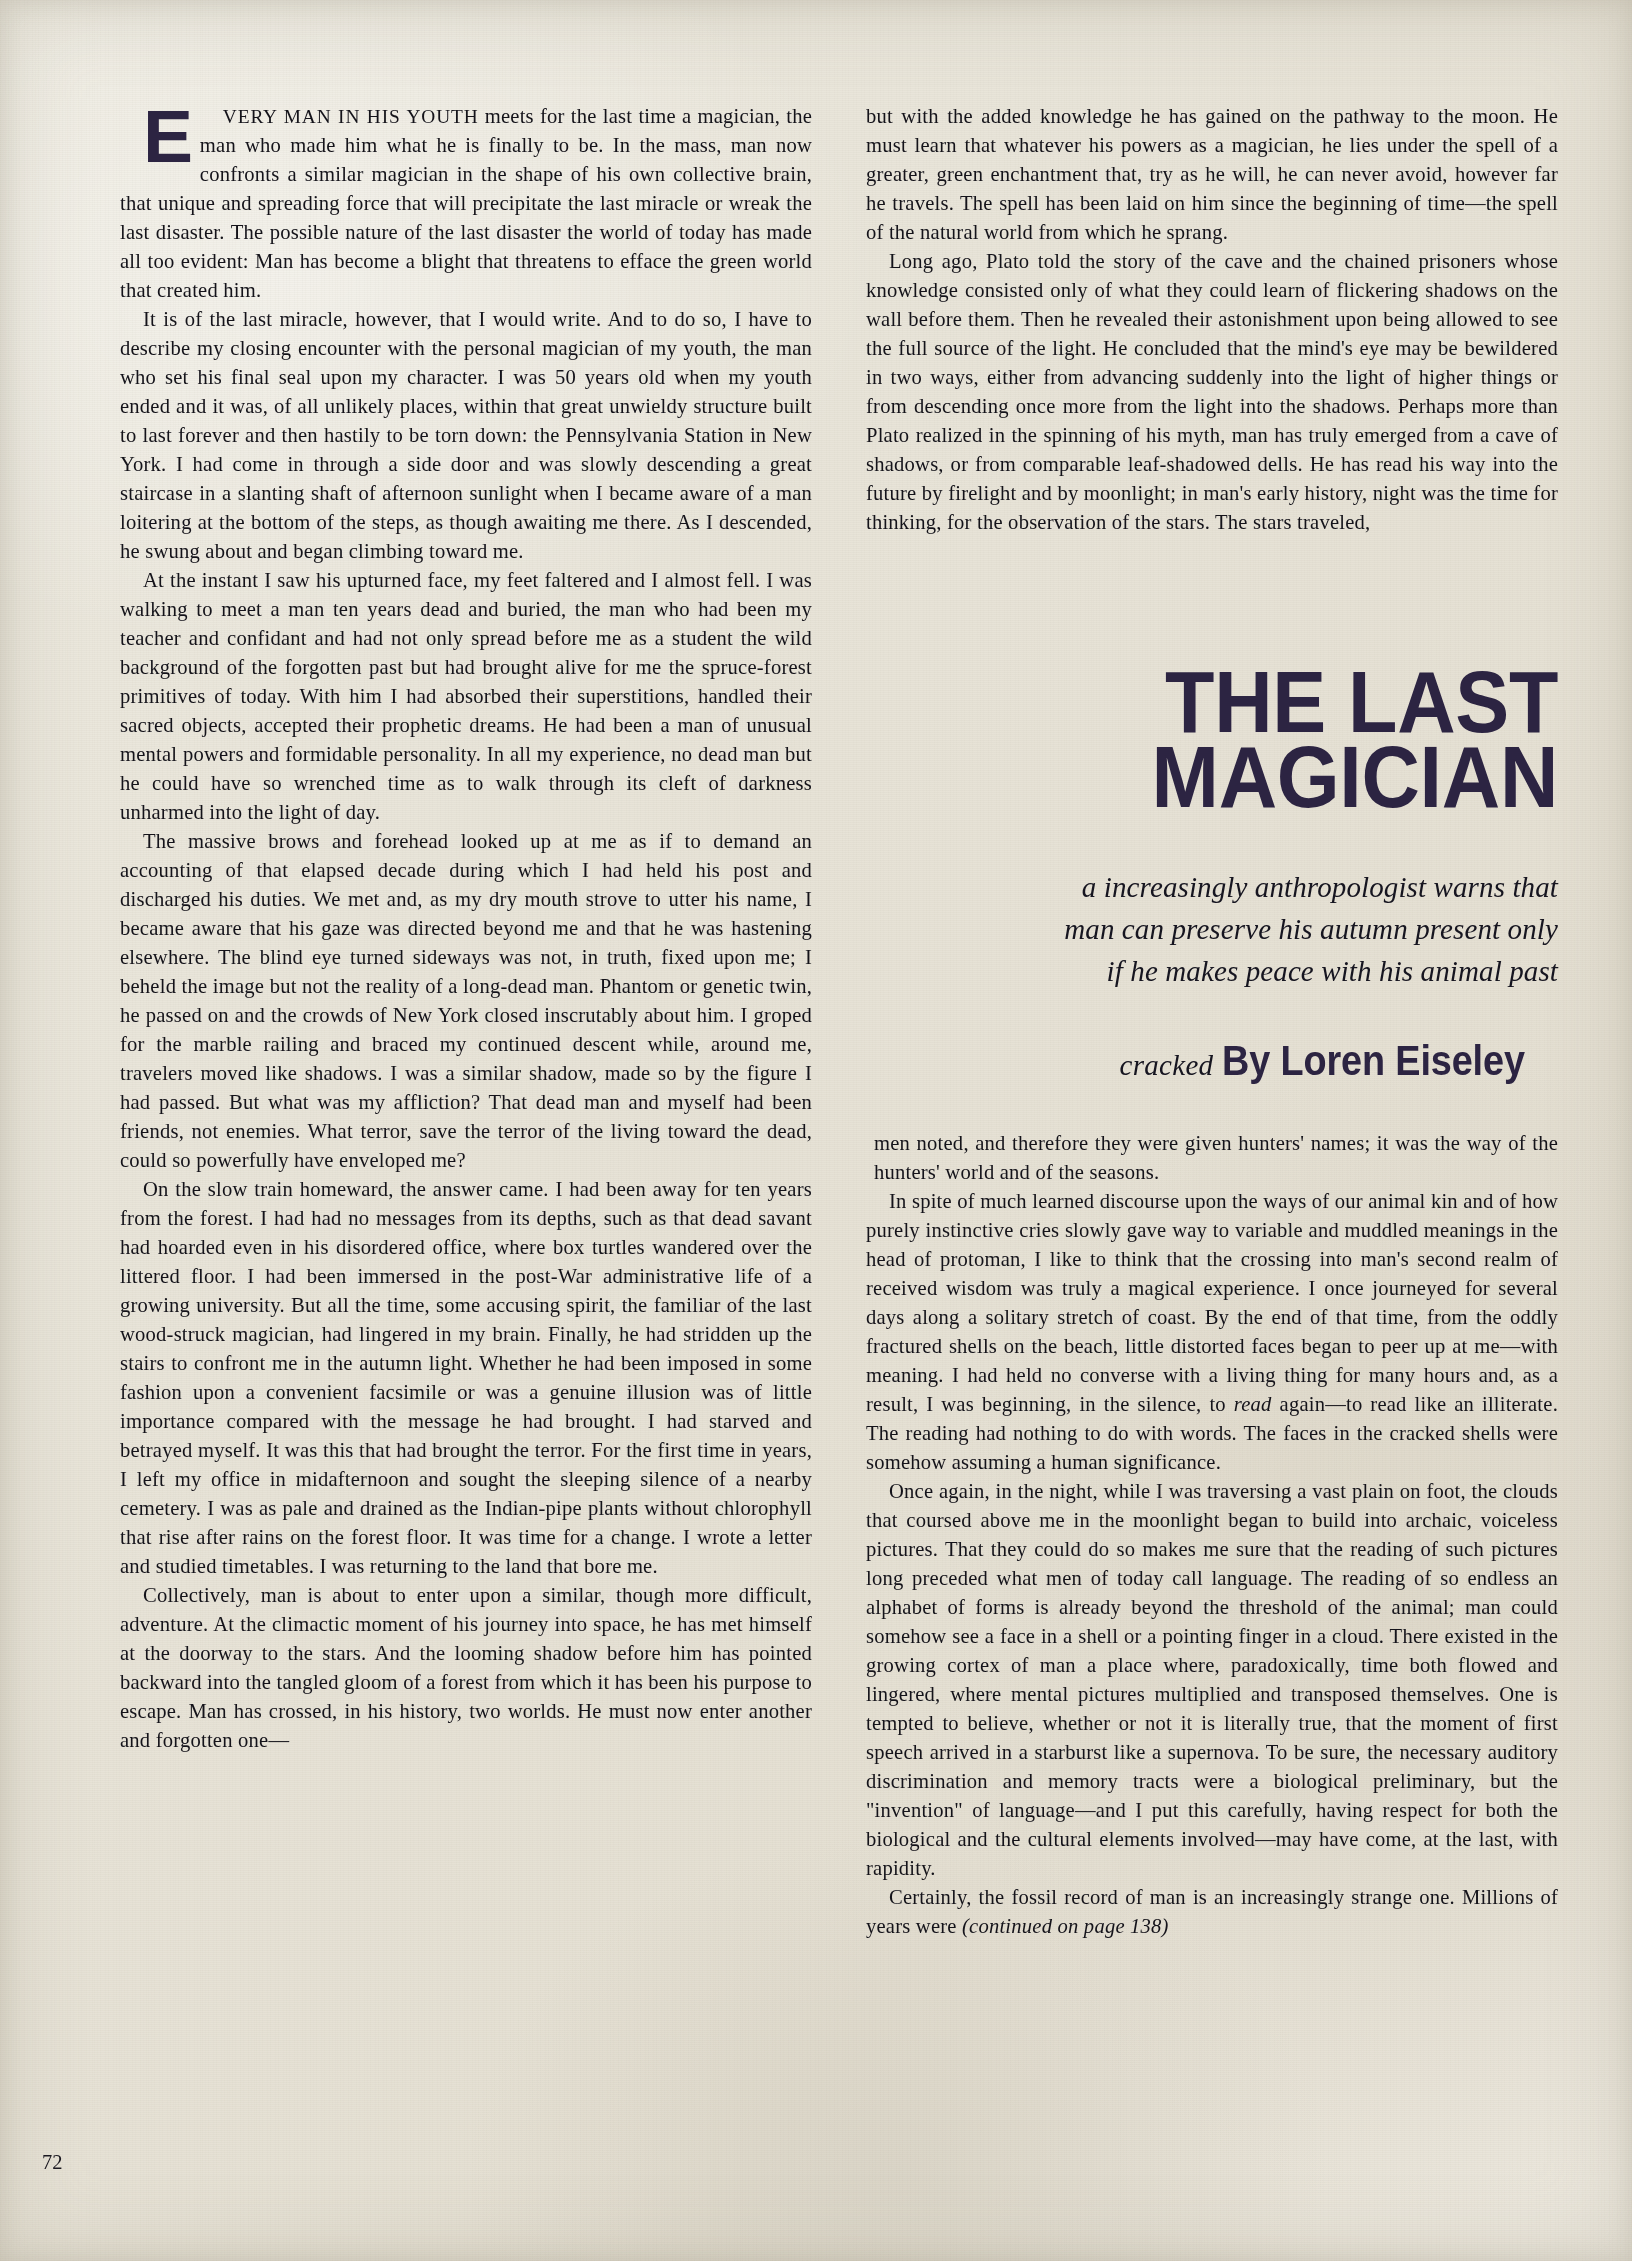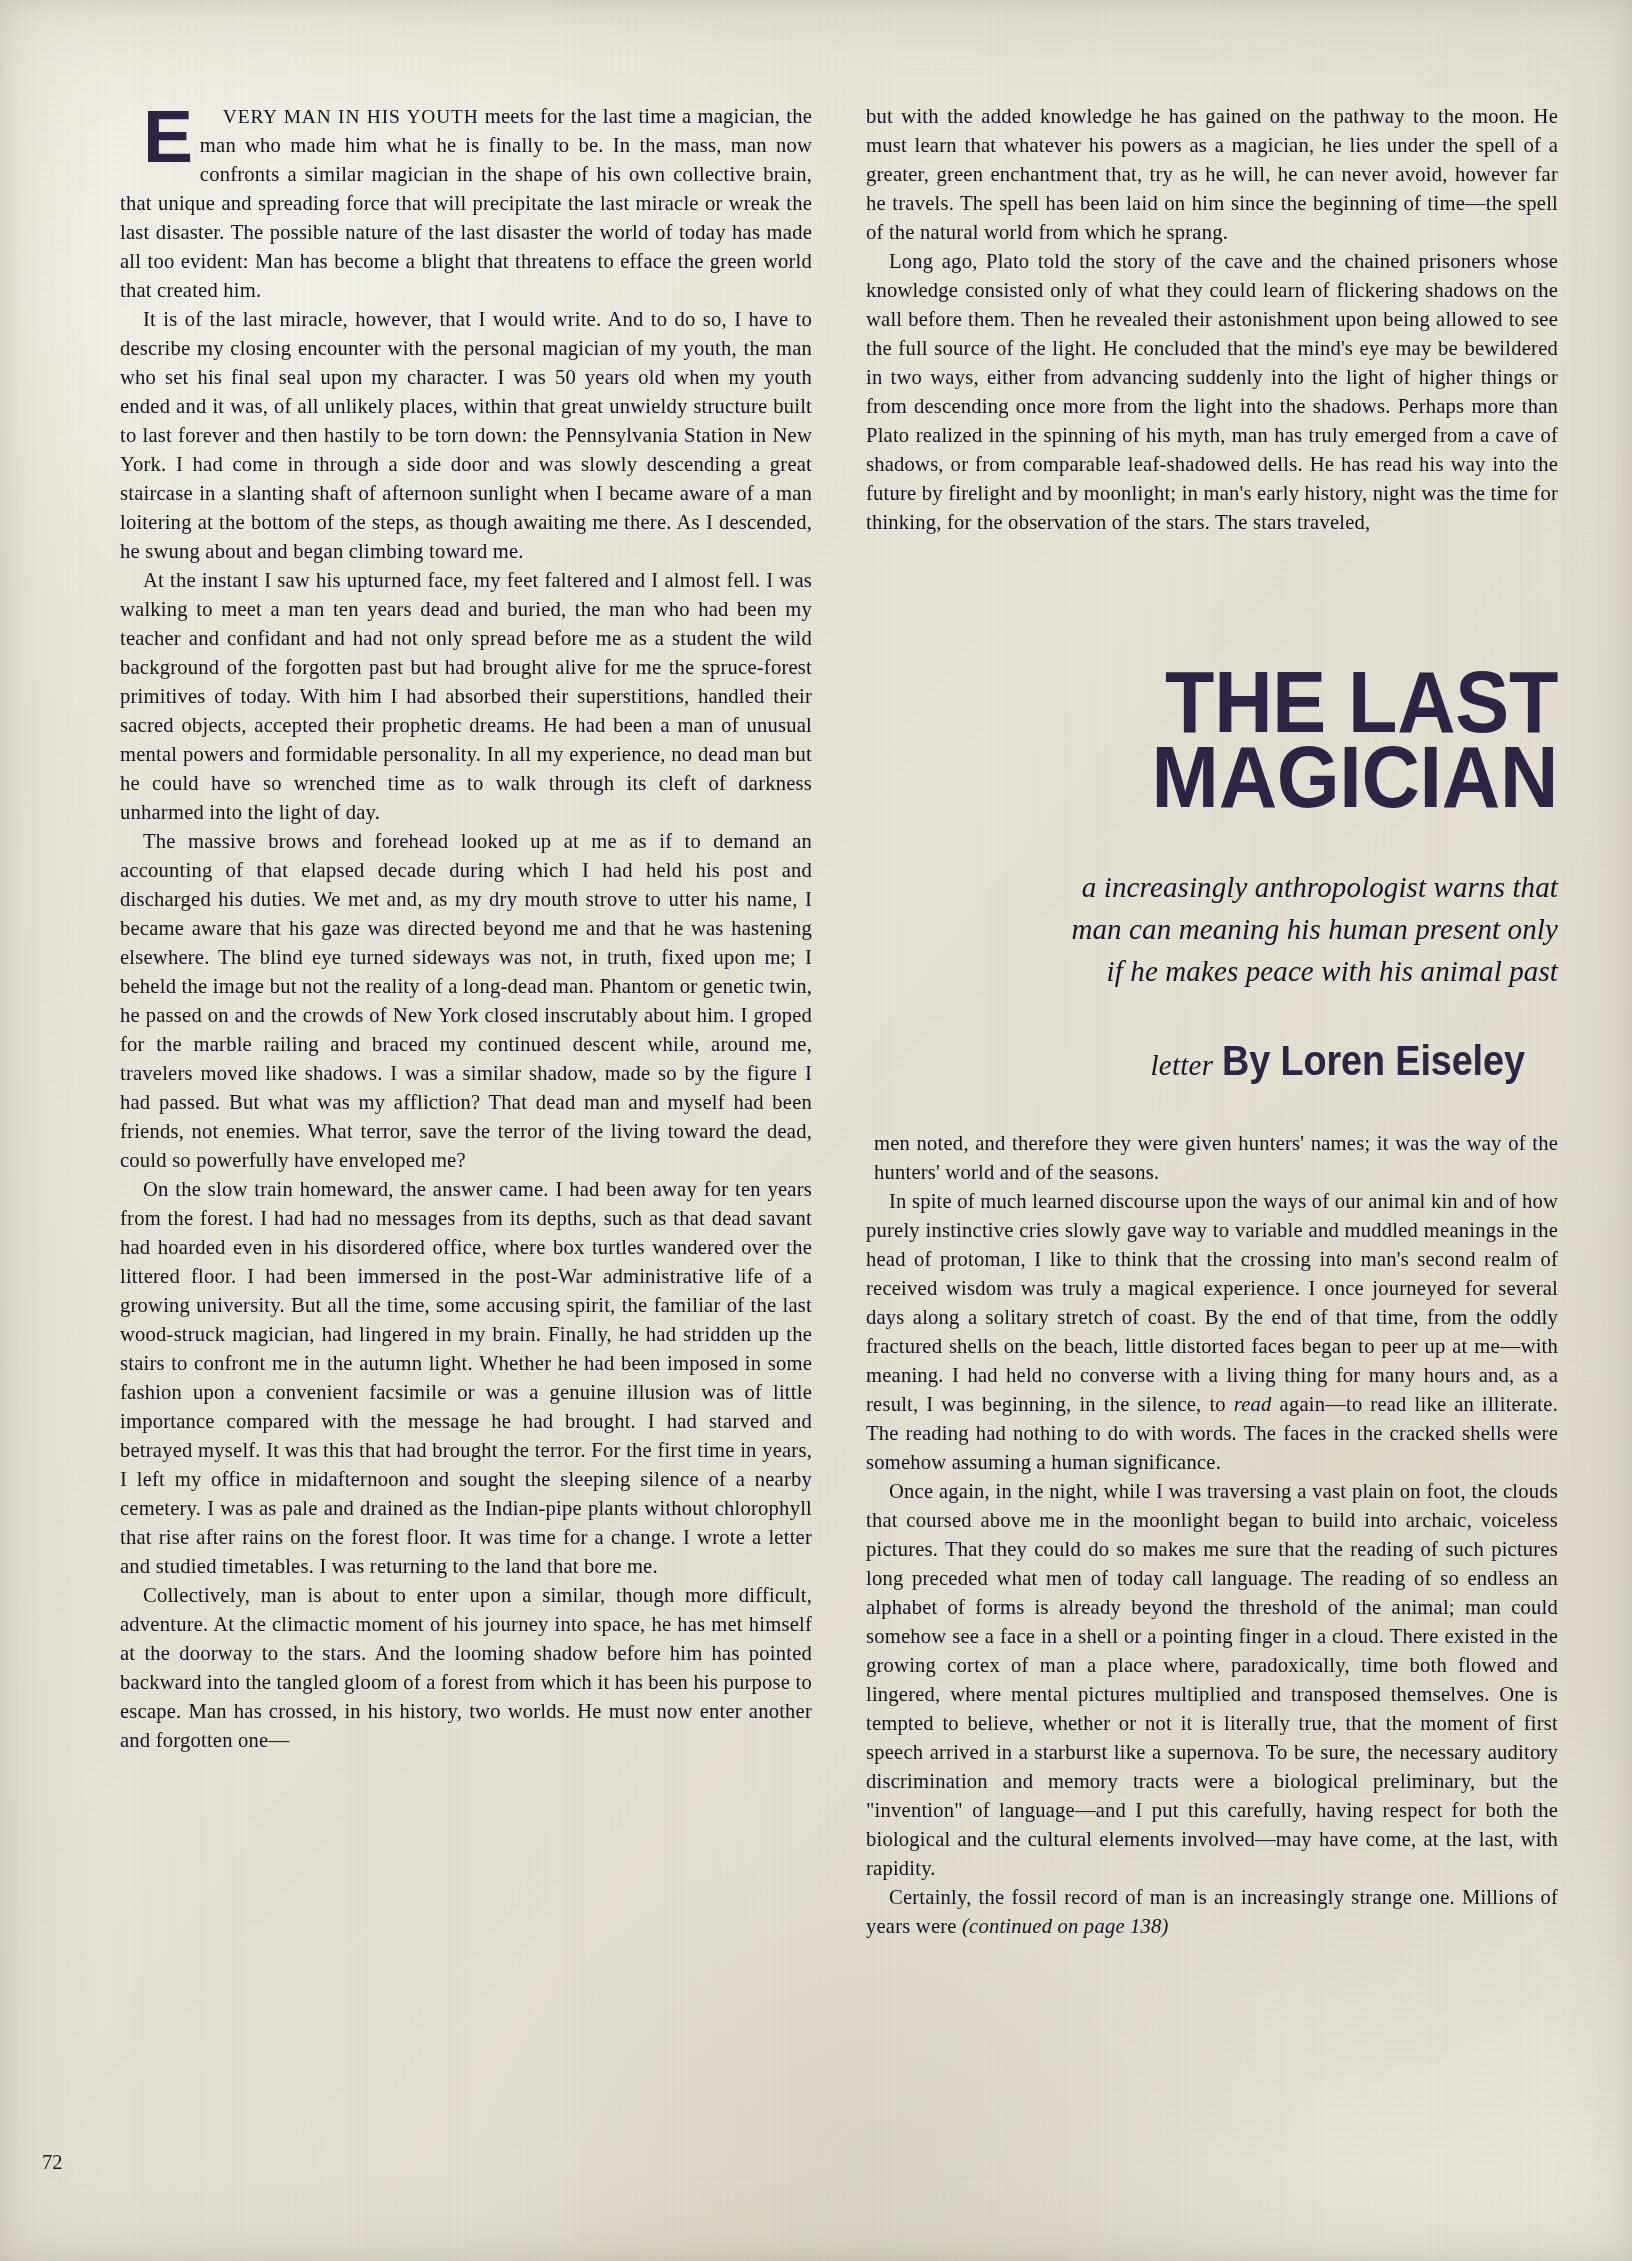--- a/index.html
+++ b/index.html
@@ -217,26 +217,26 @@
       <p>Long ago, Plato told the story of the cave and the chained prisoners whose knowledge consisted only of what they could learn of flickering shadows on the wall before them. Then he revealed their astonishment upon being allowed to see the full source of the light. He concluded that the mind's eye may be bewildered in two ways, either from advancing suddenly into the light of higher things or from descending once more from the light into the shadows. Perhaps more than Plato realized in the spinning of his myth, man has truly emerged from a cave of shadows, or from comparable leaf-shadowed dells. He has read his way into the future by firelight and by moonlight; in man's early history, night was the time for thinking, for the observation of the stars. The stars traveled,</p>
     </div>
 
     <div id="title-block">
       <div class="headline line1" style="color: rgb(44, 36, 66);">THE LAST</div>
       <div class="headline line2" style="color: rgb(44, 36, 66);">MAGICIAN</div>
     </div>
 
     <div id="deck">
       <div>a increasingly anthropologist warns that</div>
-      <div>man can meaning his human present only</div>
+      <div>man can preserve his autumn present only</div>
       <div>if he makes peace with his animal past</div>
     </div>
 
     <div id="byline">
-      <span class="kicker">letter</span><span class="author" style="color: rgb(44, 36, 66);">By Loren Eiseley</span>
+      <span class="kicker">cracked</span><span class="author" style="color: rgb(44, 36, 66);">By Loren Eiseley</span>
     </div>
 
     <div id="col-right-lower">
       <p class="noindent">men noted, and therefore they were given hunters' names; it was the way of the hunters' world and of the seasons.</p>
       <p><span>In spite of much learned discourse upon the ways of our animal kin and of how purely instinctive cries slowly gave way to variable and muddled meanings in the head of protoman, I like to think that the crossing into man's second realm of received wisdom was truly a magical experience. I once journeyed for several days along a solitary stretch of coast. By the end of that time, from the oddly fractured shells on the beach, little distorted faces began to peer up at me—with meaning. I had held no converse with a living thing for many hours and, as a result, I was beginning, in the silence, to </span><em class="ital">read</em><span> again—to read like an illiterate. The reading had nothing to do with words. The faces in the cracked shells were somehow assuming a human significance.</span></p>
       <p>Once again, in the night, while I was traversing a vast plain on foot, the clouds that coursed above me in the moonlight began to build into archaic, voiceless pictures. That they could do so makes me sure that the reading of such pictures long preceded what men of today call language. The reading of so endless an alphabet of forms is already beyond the threshold of the animal; man could somehow see a face in a shell or a pointing finger in a cloud. There existed in the growing cortex of man a place where, paradoxically, time both flowed and lingered, where mental pictures multiplied and transposed themselves. One is tempted to believe, whether or not it is literally true, that the moment of first speech arrived in a starburst like a supernova. To be sure, the necessary auditory discrimination and memory tracts were a biological preliminary, but the "invention" of language—and I put this carefully, having respect for both the biological and the cultural elements involved—may have come, at the last, with rapidity.</p>
       <p><span>Certainly, the fossil record of man is an increasingly strange one. Millions of years were  </span><em class="contd">(continued on page 138)</em></p>
     </div>
 
     <div id="folio">72</div>

